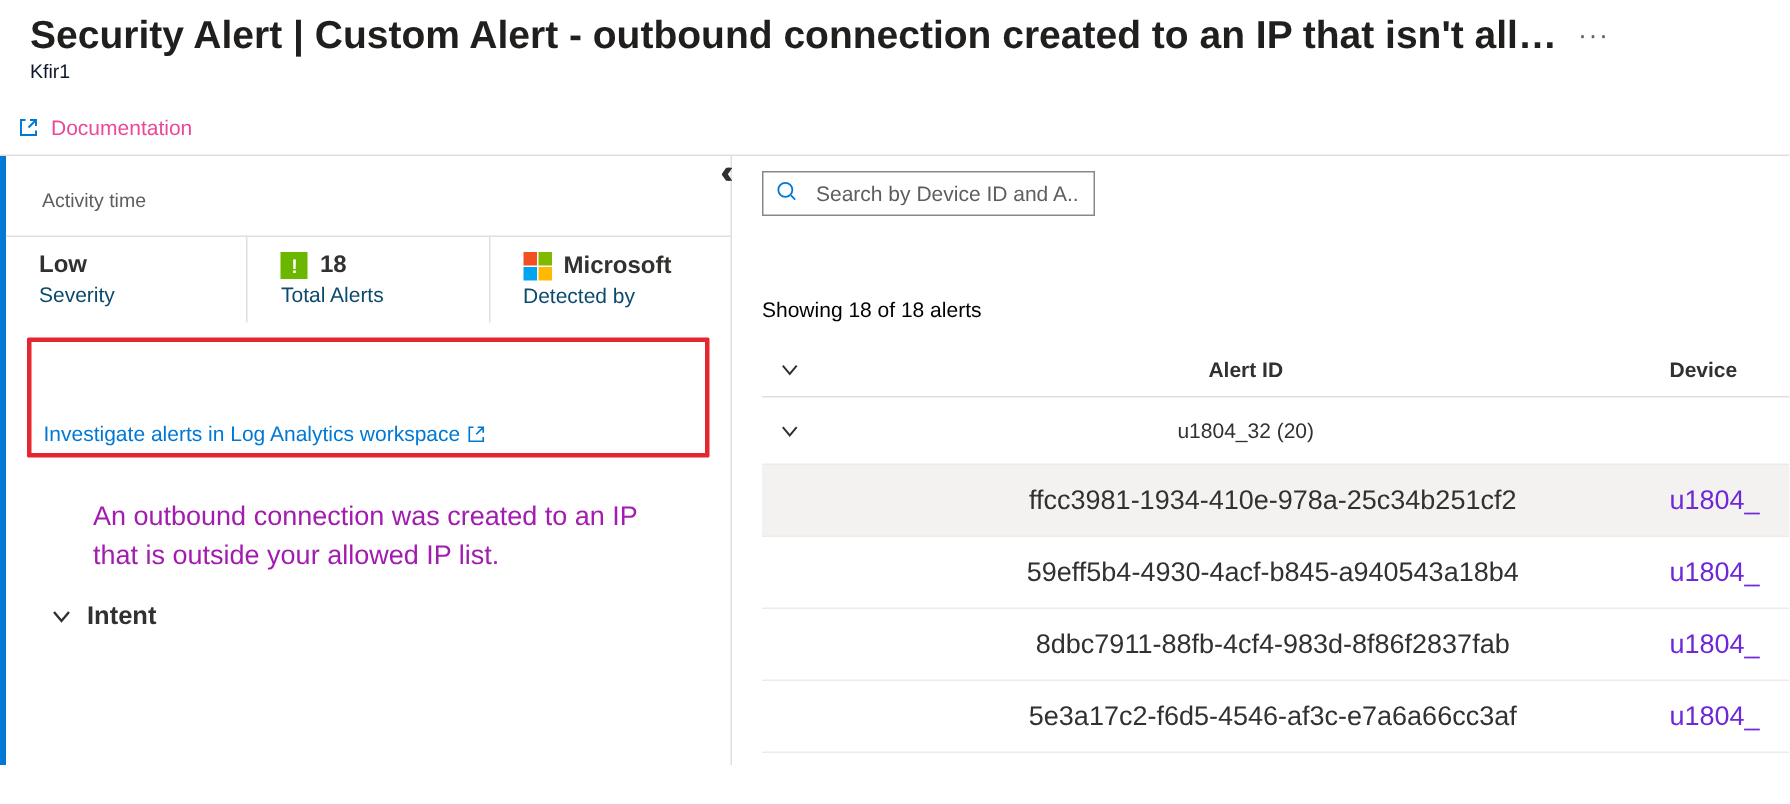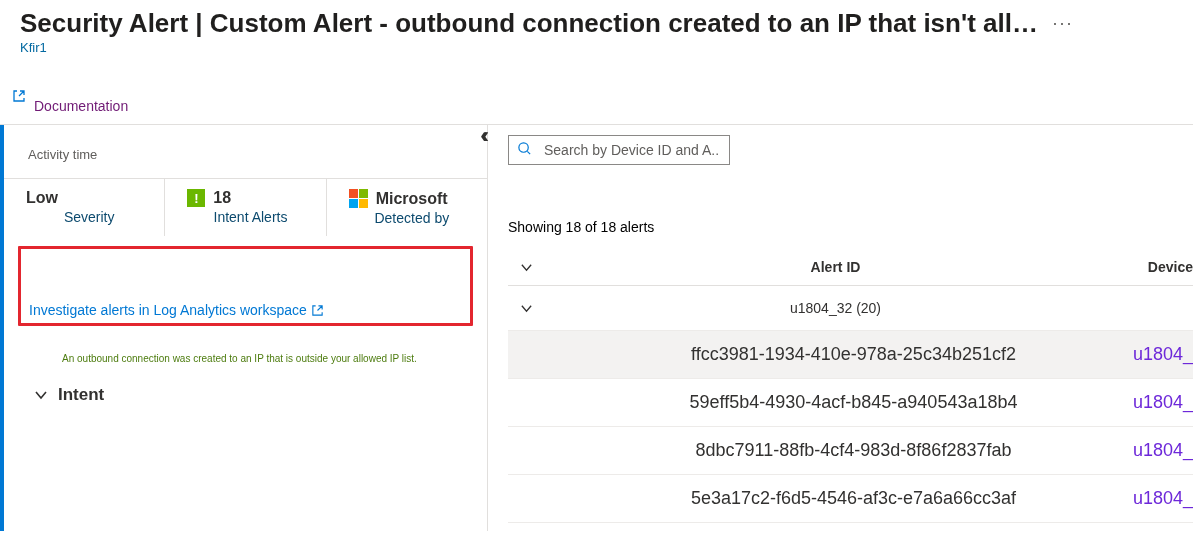--- a/index.html
+++ b/index.html
@@ -18,26 +18,26 @@
   .title {
     font-size: 26px;
     font-weight: 600;
     color: #201f1e;
     flex: 1;
     white-space: nowrap;
     overflow: hidden;
     text-overflow: ellipsis;
   }
   .ellipsis { font-size: 18px; color: #605e5c; letter-spacing: 1px; cursor: pointer; padding-right: 100px;}
-  .subhead { font-size: 13px; color: #0369a1; margin-top: 1px; }
+  .subhead { font-size: 13px; color: #0f172a; margin-top: 1px; }
   .toolbar {
     display: flex; align-items: center; gap: 8px;
     padding: 16px 12px 10px 12px;
   }
-  .doc-link { color: #701a75; font-size: 14px; display:flex; align-items:center; gap:8px;margin-top:21px; }
+  .doc-link { color: #ec4899; font-size: 14px; display:flex; align-items:center; gap:8px; }
   .open-icon svg { display:block; }
   .divider-h { border-bottom: 1px solid #e1dfdd; width: 100%; }
 
   .body { display: flex; height: calc(100% - 130px); }
   .left-pane {
     width: 488px;
     border-left: 4px solid #0078d4;
     border-right: 1px solid #e1dfdd;
     display: flex; flex-direction: column;
     padding-top: 14px;
@@ -63,21 +63,20 @@
 
   .stats {
     display:flex;
     border-top:1px solid #e1dfdd;
     margin-top: 6px;
   }
   .stat {
     flex:1;
     padding: 10px 12px 10px 22px;
     border-right:1px solid #e1dfdd;
-    text-align:center;
   }
   .stat:last-child { border-right:none; }
   .stat-top { font-size:16px; font-weight:700; display:flex; align-items:center; gap:8px; }
   .stat-sub { font-size:14px; color:#0c4a6e; margin-top:2px; }
   .alert-badge {
     width:18px; height:18px; background:#6bb700;
     display:inline-flex; align-items:center; justify-content:center;
     color:#fff; font-weight:700; font-size:13px;
   }
   .ms-logo { display:inline-grid; grid-template-columns: 9px 9px; grid-template-rows:9px 9px; gap:1px; }
@@ -98,21 +97,21 @@
   .section {
     padding: 10px 24px 2px 30px;
   }
   .section-head {
     display:flex; align-items:center; gap:10px;
     font-size:17px; font-weight:600;
     cursor:pointer;
   }
   .section-body {
     padding: 8px 0 6px 28px;
-    font-size:10px; color:#4d7c0f;
+    font-size:18px; color:#a21caf;
     line-height: 1.45;
     max-width: 400px;
   }
   .chev svg { display:block; }
 
   
   .right-pane {
     flex:1;
     padding: 6px 0 0 20px;
     overflow:hidden;
@@ -136,21 +135,21 @@
 
   .table-head {
     display:flex; align-items:center;
     padding: 10px 0;
     border-bottom: 1px solid #e1dfdd;
     font-weight:600;
     font-size:14px;
   }
   .col-expand { width: 36px; display:flex; justify-content:center; }
   .col-alert { flex: 1; padding-left: 4px; text-align: center; }
-  .col-device { width: 70px; text-align:right; overflow:hidden; white-space:nowrap; }
+  .col-device { width: 80px; text-align:left; overflow:hidden; white-space:nowrap; }
 
   .group-row {
     display:flex; align-items:center;
     padding: 14px 0;
     border-bottom: 1px solid #edebe9;
     font-size:14px;
   }
   .data-row {
     display:flex; align-items:center;
     padding: 13px 0;
@@ -194,21 +193,21 @@
     <div class="stats">
       <div class="stat">
         <div class="stat-top">Low</div>
         <div class="stat-sub">Severity</div>
       </div>
       <div class="stat">
         <div class="stat-top">
           <span class="alert-badge">!</span>
           <span>18</span>
         </div>
-        <div class="stat-sub">Intent Alerts</div>
+        <div class="stat-sub">Total Alerts</div>
       </div>
       <div class="stat">
         <div class="stat-top">
           <span class="ms-logo">
               <span></span>
               <span></span>
               <span></span>
               <span></span>
             </span>
           <span>Microsoft</span>

